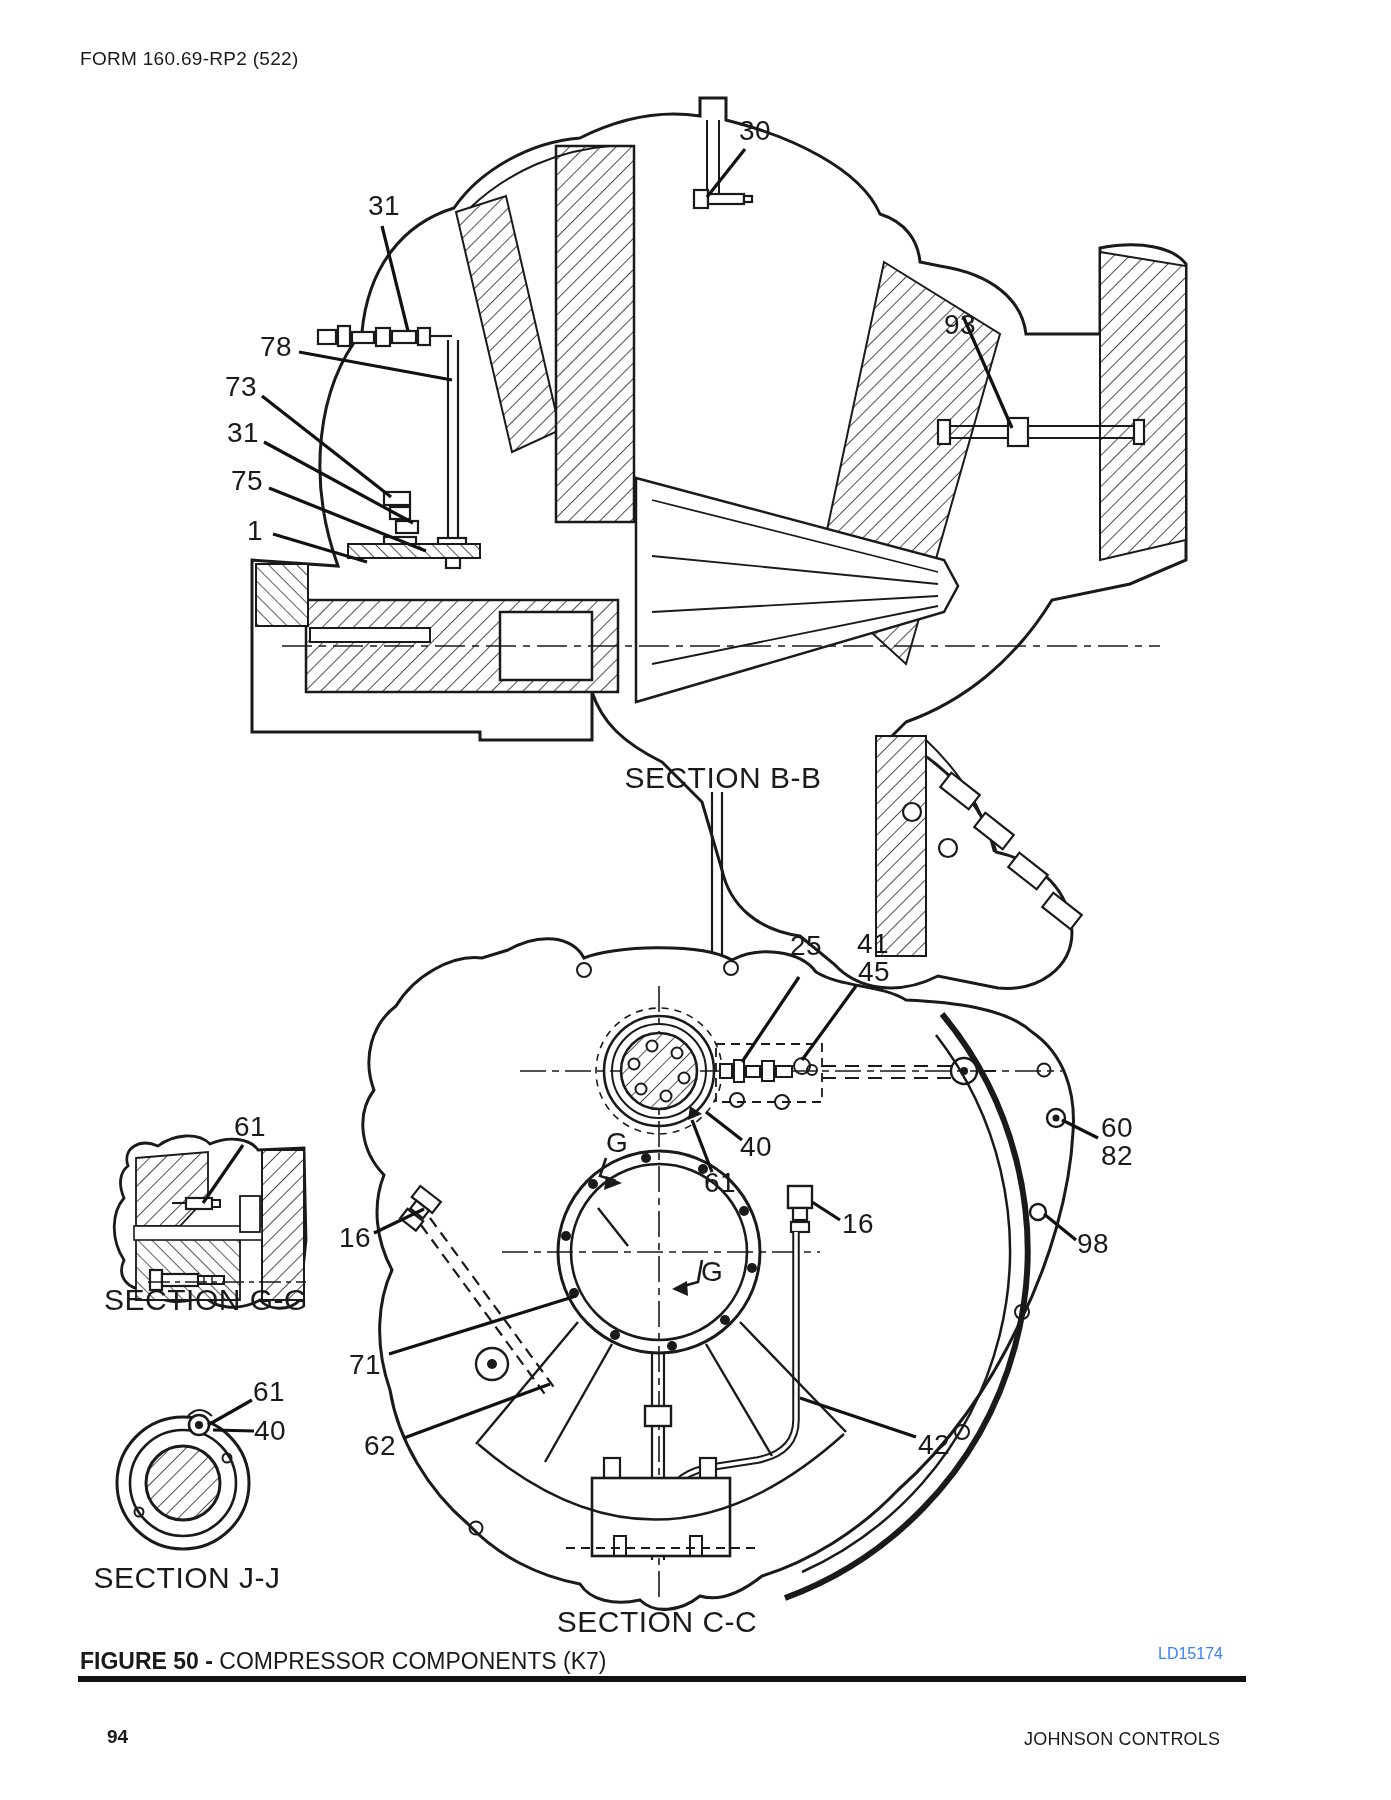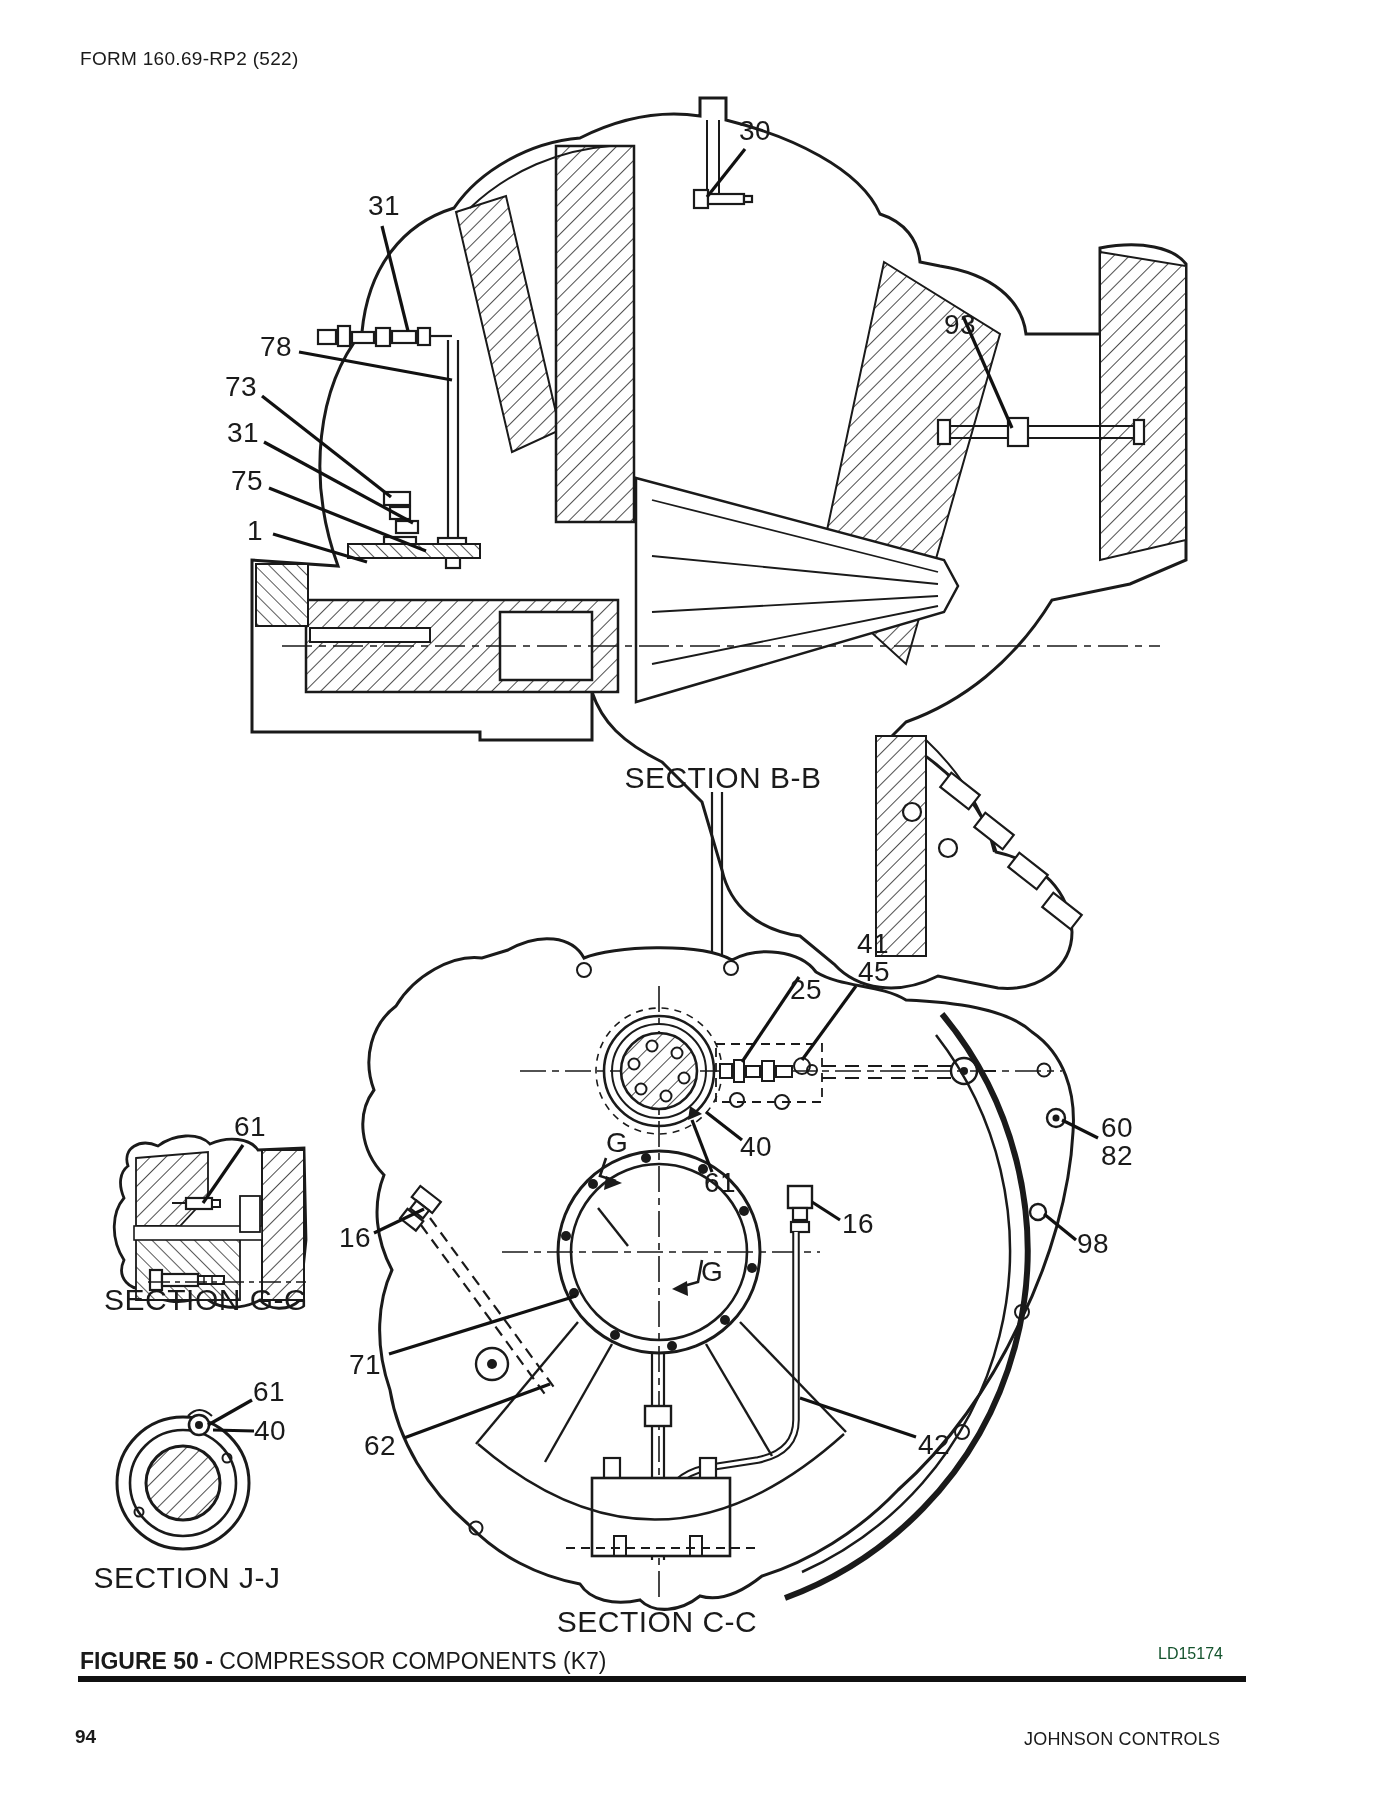--- a/index.html
+++ b/index.html
@@ -10,23 +10,23 @@
   }
   .page svg{position:absolute;left:0;top:0;}
   .txt{position:absolute;white-space:nowrap;}
   .ctr{transform:translate(-50%,-50%);}
   .form-no{font-size:19px;letter-spacing:.3px;}
   .callout{font-size:28px;letter-spacing:.5px;}
   .sec-title{font-size:30px;letter-spacing:.5px;}
   .gmark{font-size:28px;}
   .caption{font-size:23px;}
   .caption b{font-weight:bold;}
-  .artid{font-size:16px;color:#14532d;}
+  .artid{font-size:16px;color:#3b82f6;}
   .rule{position:absolute;background:#111;}
-  .pgnum{font-size:19px;font-weight:bold;}
+  .pgnum{font-size:19px;font-weight:bold;margin-left:32px;}
   .pub{font-size:18px;letter-spacing:.2px;}
 </style>
 </head>
 <body>
 
 <div class="page">
 
   <svg width="1391" height="1800" viewBox="0 0 1391 1800">
     <defs>
       <pattern id="hA" patternUnits="userSpaceOnUse" width="11" height="11" patternTransform="rotate(45)">
@@ -312,21 +312,21 @@
 
   <div class="txt callout ctr" style="left:755px;top:131px;">30</div>
   <div class="txt callout ctr" style="left:384px;top:206px;">31</div>
   <div class="txt callout ctr" style="left:276px;top:347px;">78</div>
   <div class="txt callout ctr" style="left:241px;top:387px;">73</div>
   <div class="txt callout ctr" style="left:243px;top:433px;">31</div>
   <div class="txt callout ctr" style="left:247px;top:481px;">75</div>
   <div class="txt callout ctr" style="left:255px;top:531px;">1</div>
   <div class="txt callout ctr" style="left:960px;top:300px;margin-top:25px;">93</div>
 
-  <div class="txt callout ctr" style="left:806px;top:990px;">25</div>
+  <div class="txt callout ctr" style="left:806px;top:946px;">25</div>
   <div class="txt callout ctr" style="left:873px;top:944px;">41</div>
   <div class="txt callout ctr" style="left:874px;top:972px;">45</div>
   <div class="txt callout ctr" style="left:756px;top:1147px;">40</div>
   <div class="txt callout ctr" style="left:720px;top:1183px;">61</div>
   <div class="txt callout ctr" style="left:355px;top:1238px;">16</div>
   <div class="txt callout ctr" style="left:858px;top:1224px;">16</div>
   <div class="txt callout ctr" style="left:1117px;top:1128px;">60</div>
   <div class="txt callout ctr" style="left:1117px;top:1156px;">82</div>
   <div class="txt callout ctr" style="left:1093px;top:1244px;">98</div>
   <div class="txt callout ctr" style="left:365px;top:1365px;">71</div>

